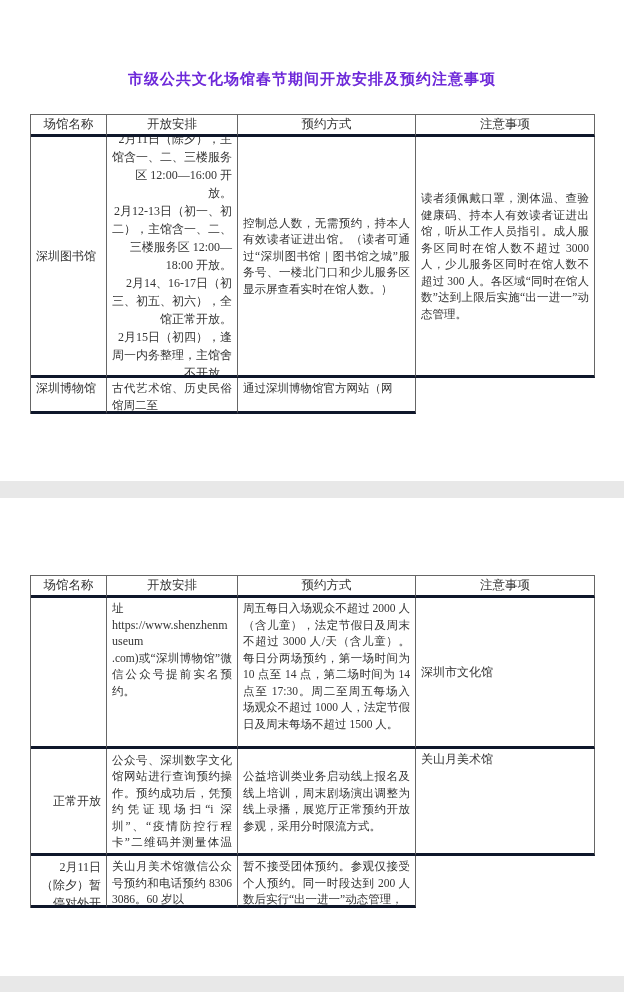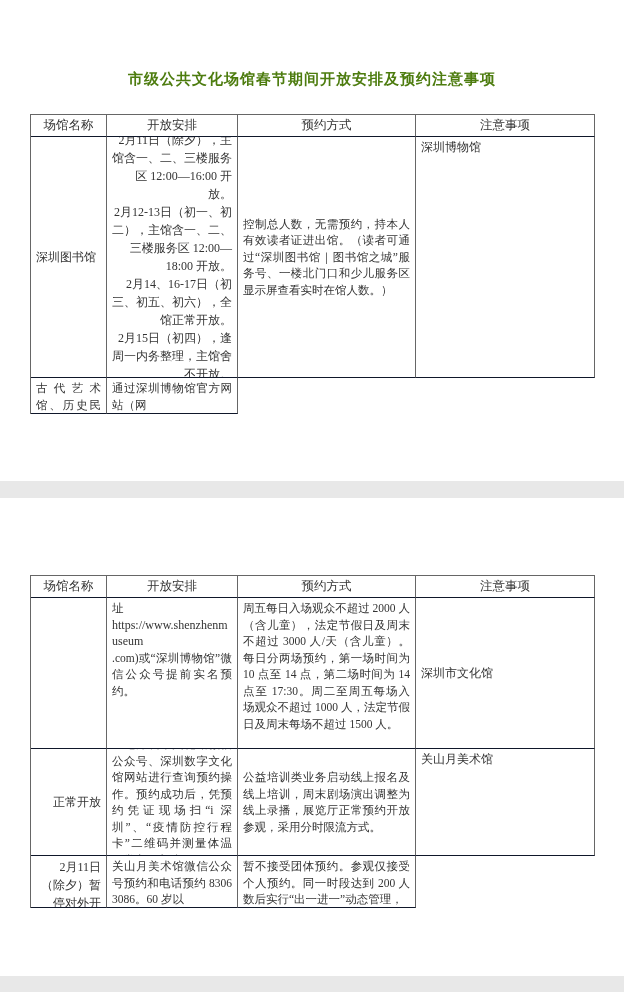--- a/index.html
+++ b/index.html
@@ -6,38 +6,38 @@
   html,body { background:#ffffff; }
   body {
     width:624px; height:992px;
     font-family:"Liberation Serif","DejaVu Serif",serif;
     color:#333333;
   }
   .page { position:relative; width:624px; height:992px; background:#ffffff; overflow:hidden; }
 
   .doc-title {
     position:absolute; top:70px; left:0; width:624px;
-    text-align:center; font-size:15px; font-weight:bold; color:#4d7c0f;
+    text-align:center; font-size:15px; font-weight:bold; color:#6d28d9;
     letter-spacing:1px;
   }
 
   .tbl {
     position:absolute; left:30px;
     display:grid;
     grid-template-columns:76px 131px 178px 179px;
     border-top:1px solid #666666;
     border-left:1px solid #666666;
     background:#ffffff;
   }
   .tbl1 { top:114px; grid-template-rows:22px 241px 36px; }
   .tbl2 { top:575px; grid-template-rows:22px 151px 107px 52px; }
 
   .cell {
     border-right:1px solid #666666;
-    border-bottom:1px solid #0f172a;
+    border-bottom:3px solid #0f172a;
     overflow:hidden;
     display:flex; align-items:center;
     font-size:12px; line-height:17px;
   }
   .cell .txt { width:100%; padding:2px 5px; }
 
   .hdr { font-size:12.5px; }
   .hdr .txt { text-align:center; }
 
   .venue .txt { }
@@ -84,20 +84,23 @@
         <div class="txt">深圳图书馆</div>
       </div>
     <div class="cell opening">
         <div class="txt">2月11日（除夕），主馆含一、二、三楼服务区 12:00—16:00 开放。
 2月12-13日（初一、初二），主馆含一、二、三楼服务区 12:00—18:00 开放。
 2月14、16-17日（初三、初五、初六），全馆正常开放。
 2月15日（初四），逢周一内务整理，主馆舍不开放。</div>
       </div>
     <div class="cell booking">
         <div class="txt">控制总人数，无需预约，持本人有效读者证进出馆。（读者可通过“深圳图书馆｜图书馆之城”服务号、一楼北门口和少儿服务区显示屏查看实时在馆人数。）</div>
+      </div>
+    <div class="cell notes">
+        <div class="txt">读者须佩戴口罩，测体温、查验健康码、持本人有效读者证进出馆，听从工作人员指引。成人服务区同时在馆人数不超过 3000 人，少儿服务区同时在馆人数不超过 300 人。各区域“同时在馆人数”达到上限后实施“出一进一”动态管理。</div>
       </div>
 
     <div class="cell venue top">
         <div class="txt">深圳博物馆</div>
       </div>
     <div class="cell notes top">
         <div class="txt">古代艺术馆、历史民俗馆周二至</div>
       </div>
     <div class="cell booking top">
         <div class="txt">通过深圳博物馆官方网站（网</div>

